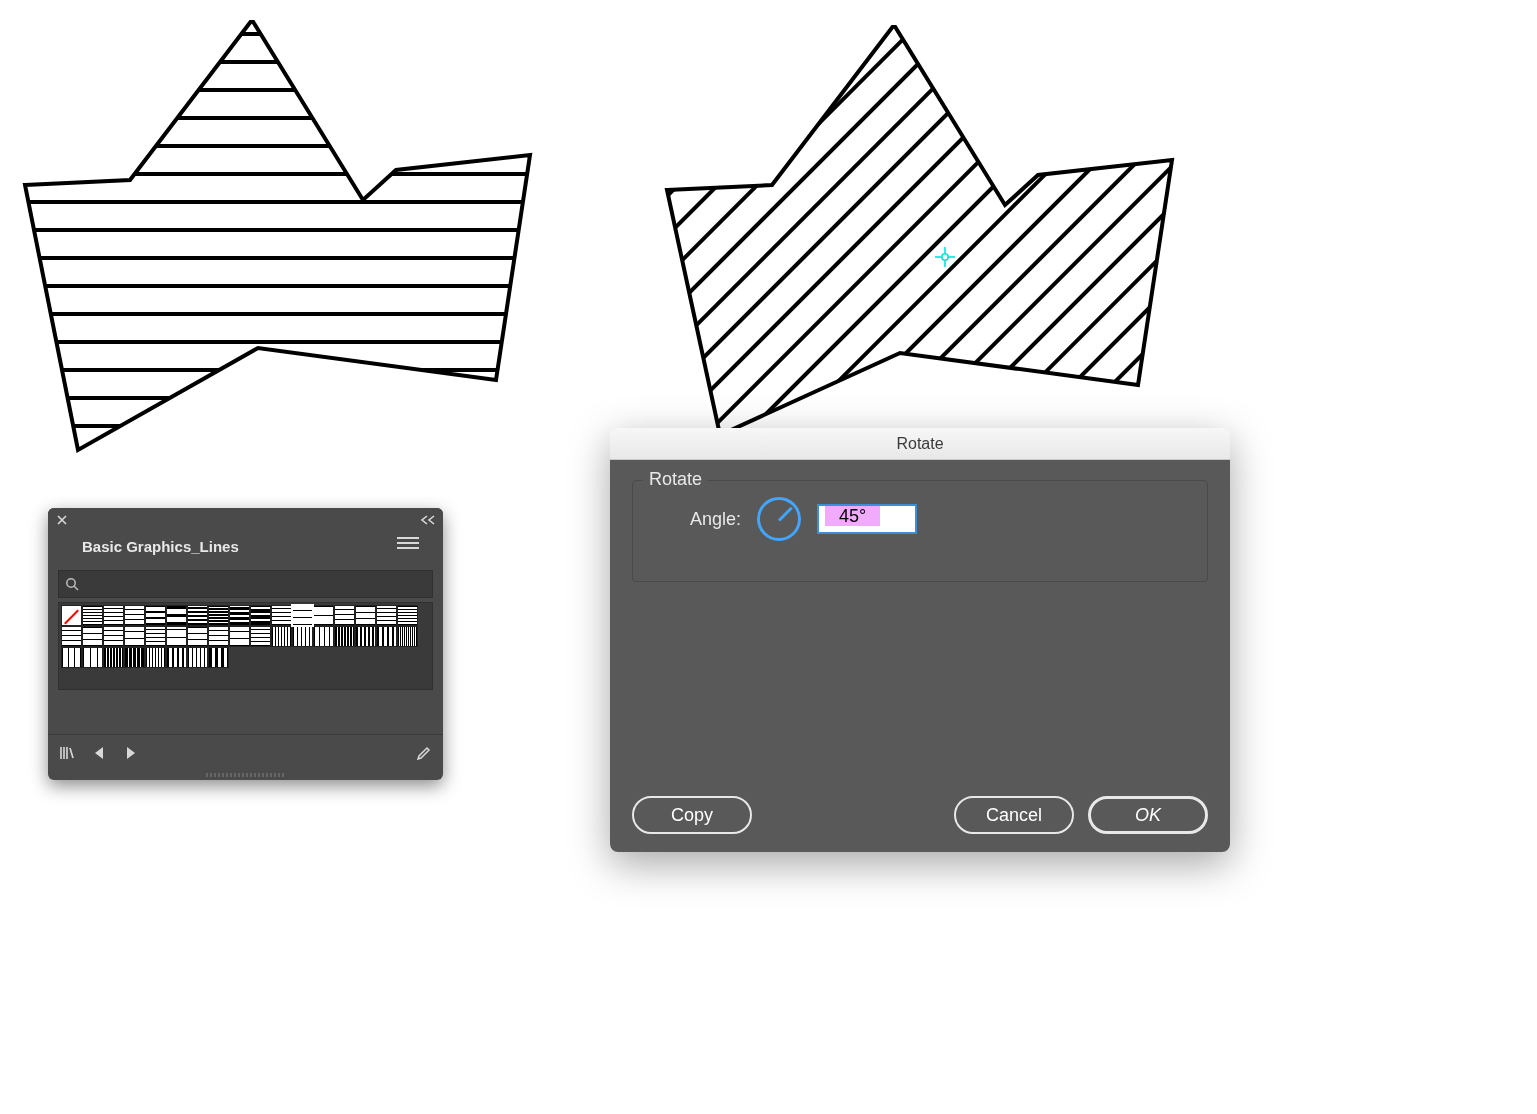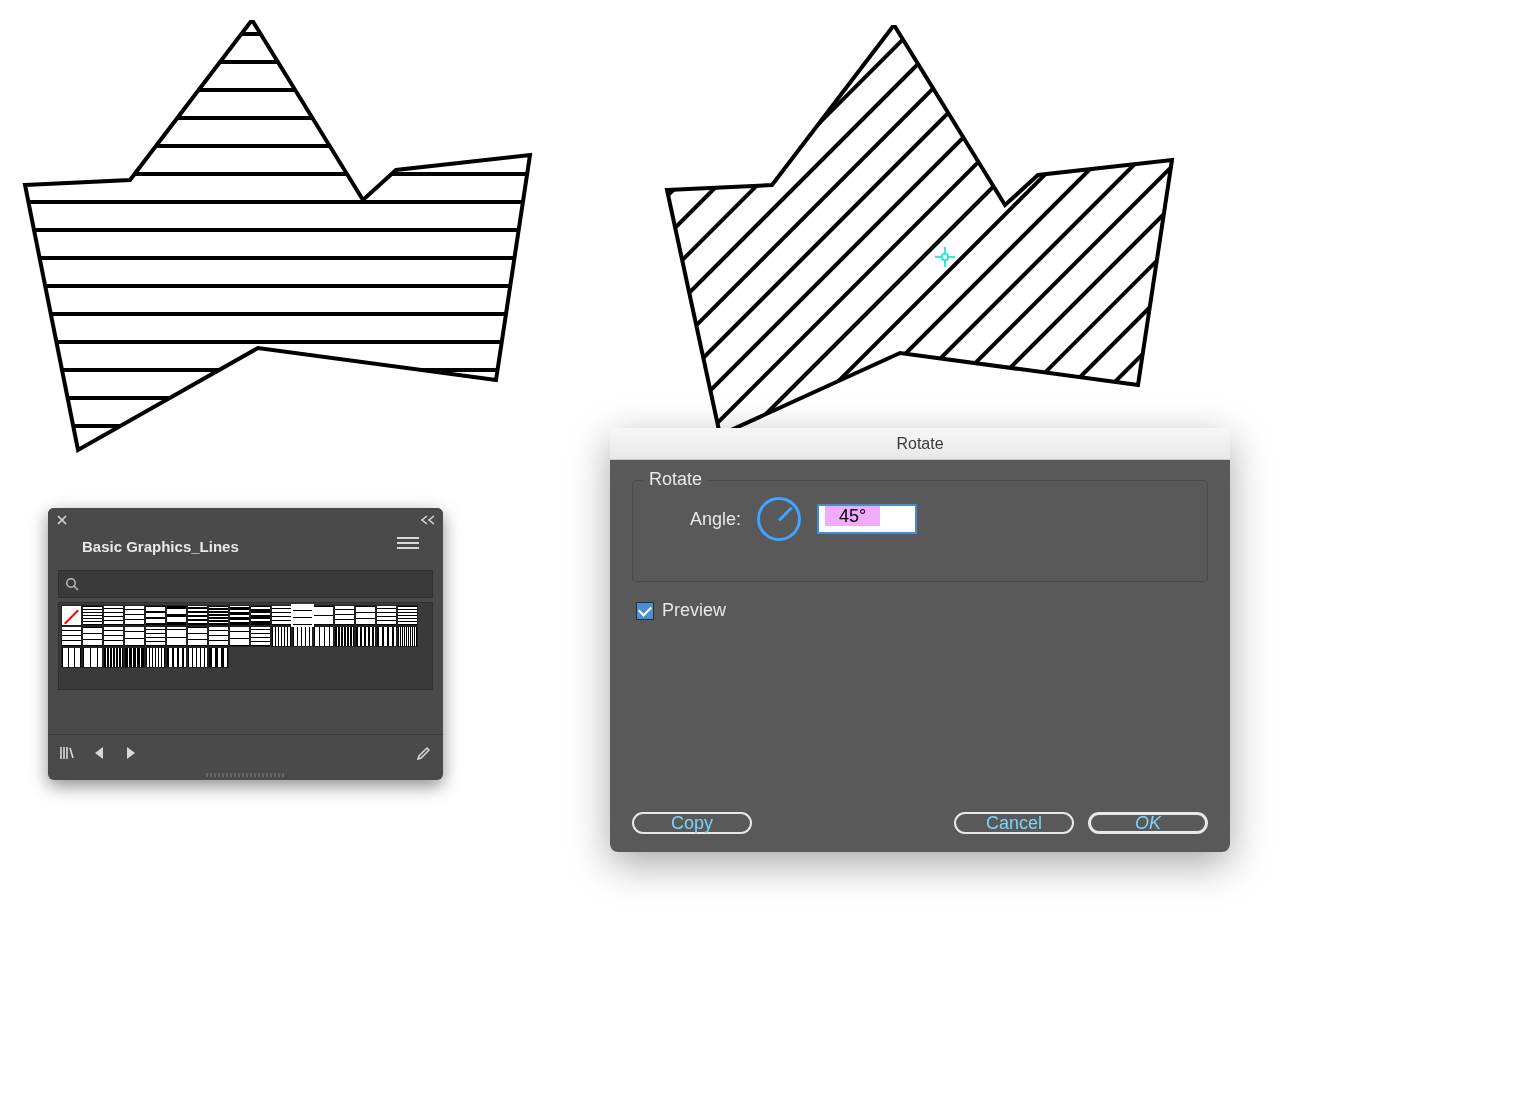--- a/index.html
+++ b/index.html
@@ -55,21 +55,21 @@
   .row-label { width:90px; text-align:right; color:#e8e8e8; }
   .angle-dial { width:44px; height:44px; border:3px solid #42a5ff; border-radius:50%; position:relative; }
   .angle-dial::after{ content:""; position:absolute; left:50%; top:50%; width:18px; height:3px; background:#42a5ff; transform-origin:left center; transform:rotate(-45deg);}
   .angle-input { width:100px; height:30px; border:2px solid #3c8fd6; background:#fff; color:#000; font-size:18px; padding:0 6px; }
   .angle-input .val { background:#f0abfc; padding:0 14px;}
   .cb-row { display:flex; align-items:center; gap:8px; }
   .cb { width:18px; height:18px; border:1px solid #2e2e2e; background:#4a4a4a; display:flex; align-items:center; justify-content:center; }
   .cb.checked { background:#4a8fd6; }
   .cb.checked::after{ content:""; width:10px; height:6px; border-left:2px solid #fff; border-bottom:2px solid #fff; transform:rotate(-45deg) translate(1px,-1px);}
   .btn-row { display:flex; gap:14px; margin-top:auto;}
-  .btn { flex:0 0 auto; height:22px; min-width:120px; border:2px solid #e8e8e8; border-radius:20px; background:transparent; color:#7dd3fc; font-size:18px; display:flex; align-items:center; justify-content:center; cursor:pointer;}
+  .btn { flex:0 0 auto; height:38px; min-width:120px; border:2px solid #e8e8e8; border-radius:20px; background:transparent; color:#ffffff; font-size:18px; display:flex; align-items:center; justify-content:center; cursor:pointer;}
   .btn.primary { border-width:3px;font-style:italic; }
   .spacer { flex:1; }
 </style>
 </head>
 <body>
 
 <svg class="canvas-shape shape-left" viewBox="0 0 522 435">
   <defs>
     <pattern id="hlines" width="10" height="28" patternUnits="userSpaceOnUse">
       <rect width="10" height="28" fill="#fff"></rect>
@@ -210,24 +210,20 @@
       <div class="group-title">Rotate</div>
 
       <div class="row angle">
         <div class="row-label">Angle:</div>
         <div class="angle-dial"></div>
         <div class="angle-input"><span class="val">45°</span></div>
       </div>
 
     </div>
 
-    <div class="cb-row" style="margin-left:4px;">
-      <div class="cb checked" id="cb-prev"></div>
-      <span>Preview</span>
-    </div>
 
     <div class="btn-row">
       <div class="btn">
           <span>Copy</span>
         </div>
       <div class="spacer"></div>
       <div class="btn">
           <span>Cancel</span>
         </div>
       <div class="btn primary">

